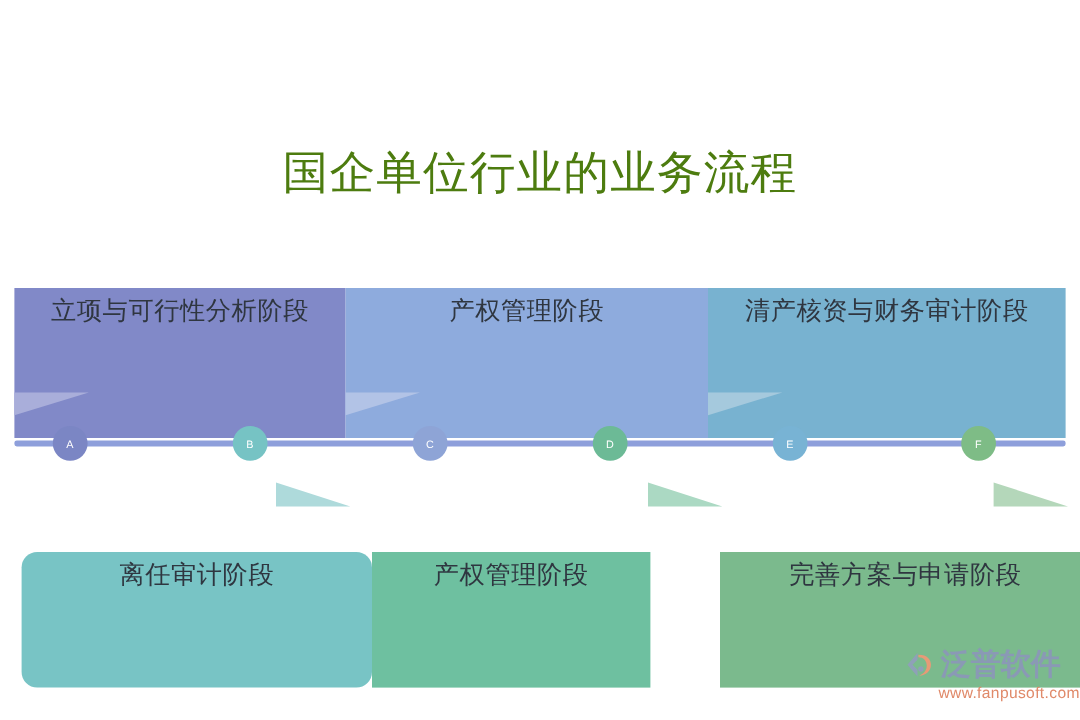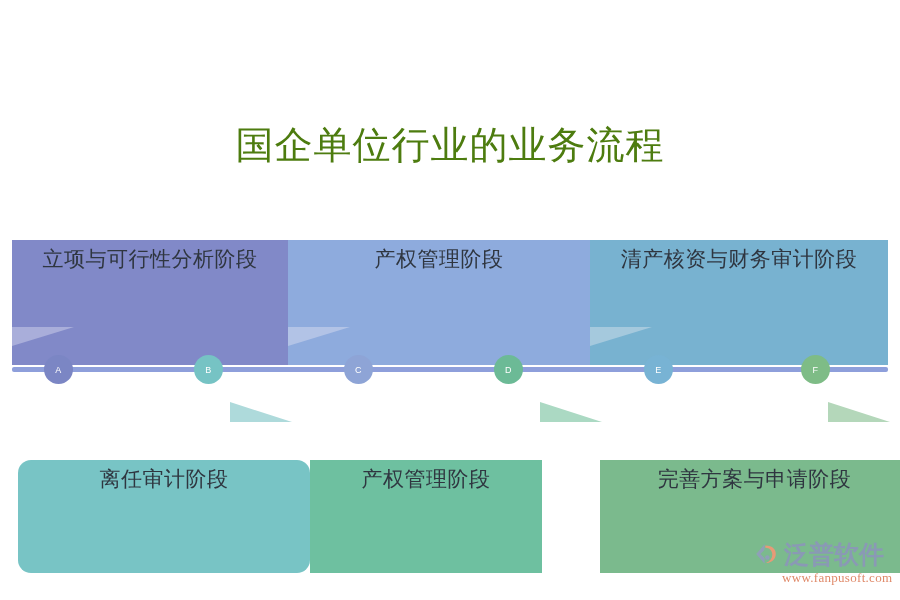--- a/index.html
+++ b/index.html
@@ -151,21 +151,21 @@
     font-family: "Liberation Serif", "DejaVu Serif", serif;
     letter-spacing: 0px;
     line-height: 1;
     font-weight: bold;
   }
   #brand-url {
     margin-left: 30px;
     margin-top: 2px;
     font-size: 13px;
     color: #e08a6a;
-    font-family: Liberation Serif, serif;
+    font-family: Liberation Sans, sans-serif;
     letter-spacing: 0.3px;
   }
 </style>
 </head>
 <body>
 
 <div id="canvas">
 
   <div id="page-title">国企单位行业的业务流程</div>
 

